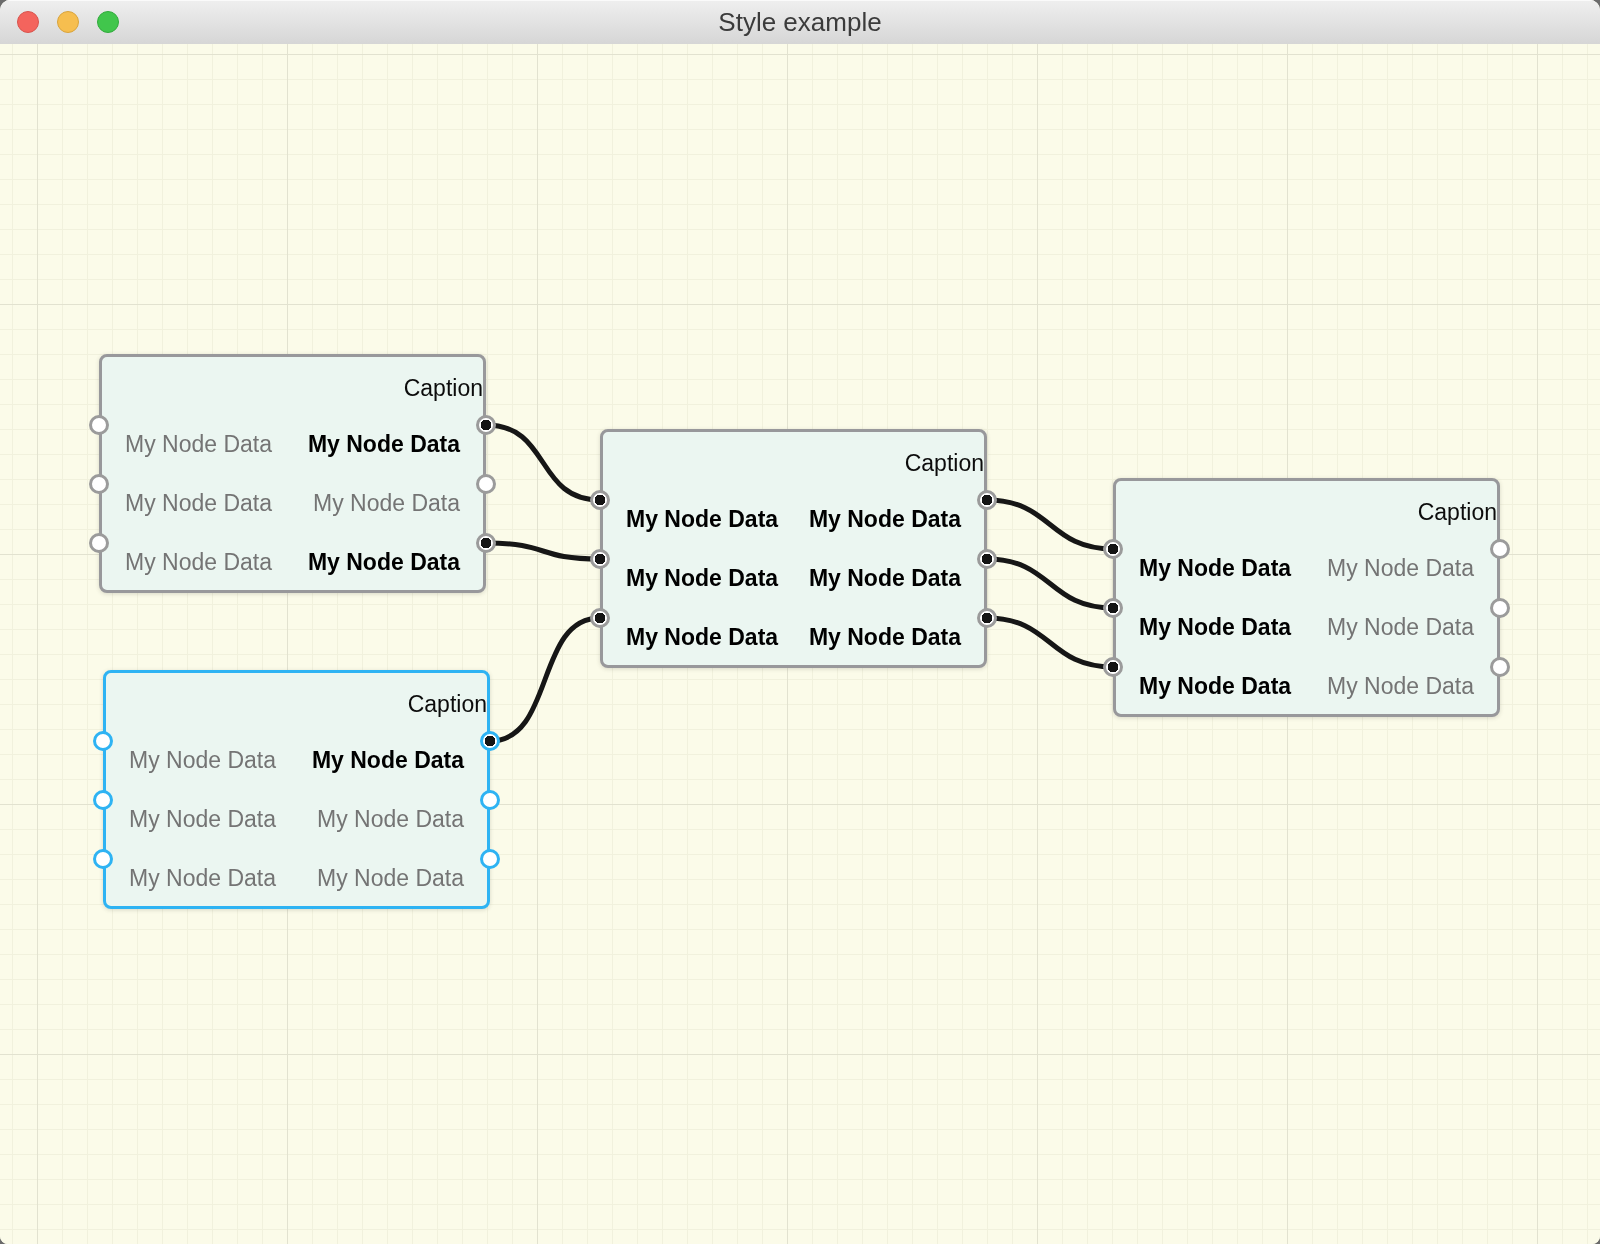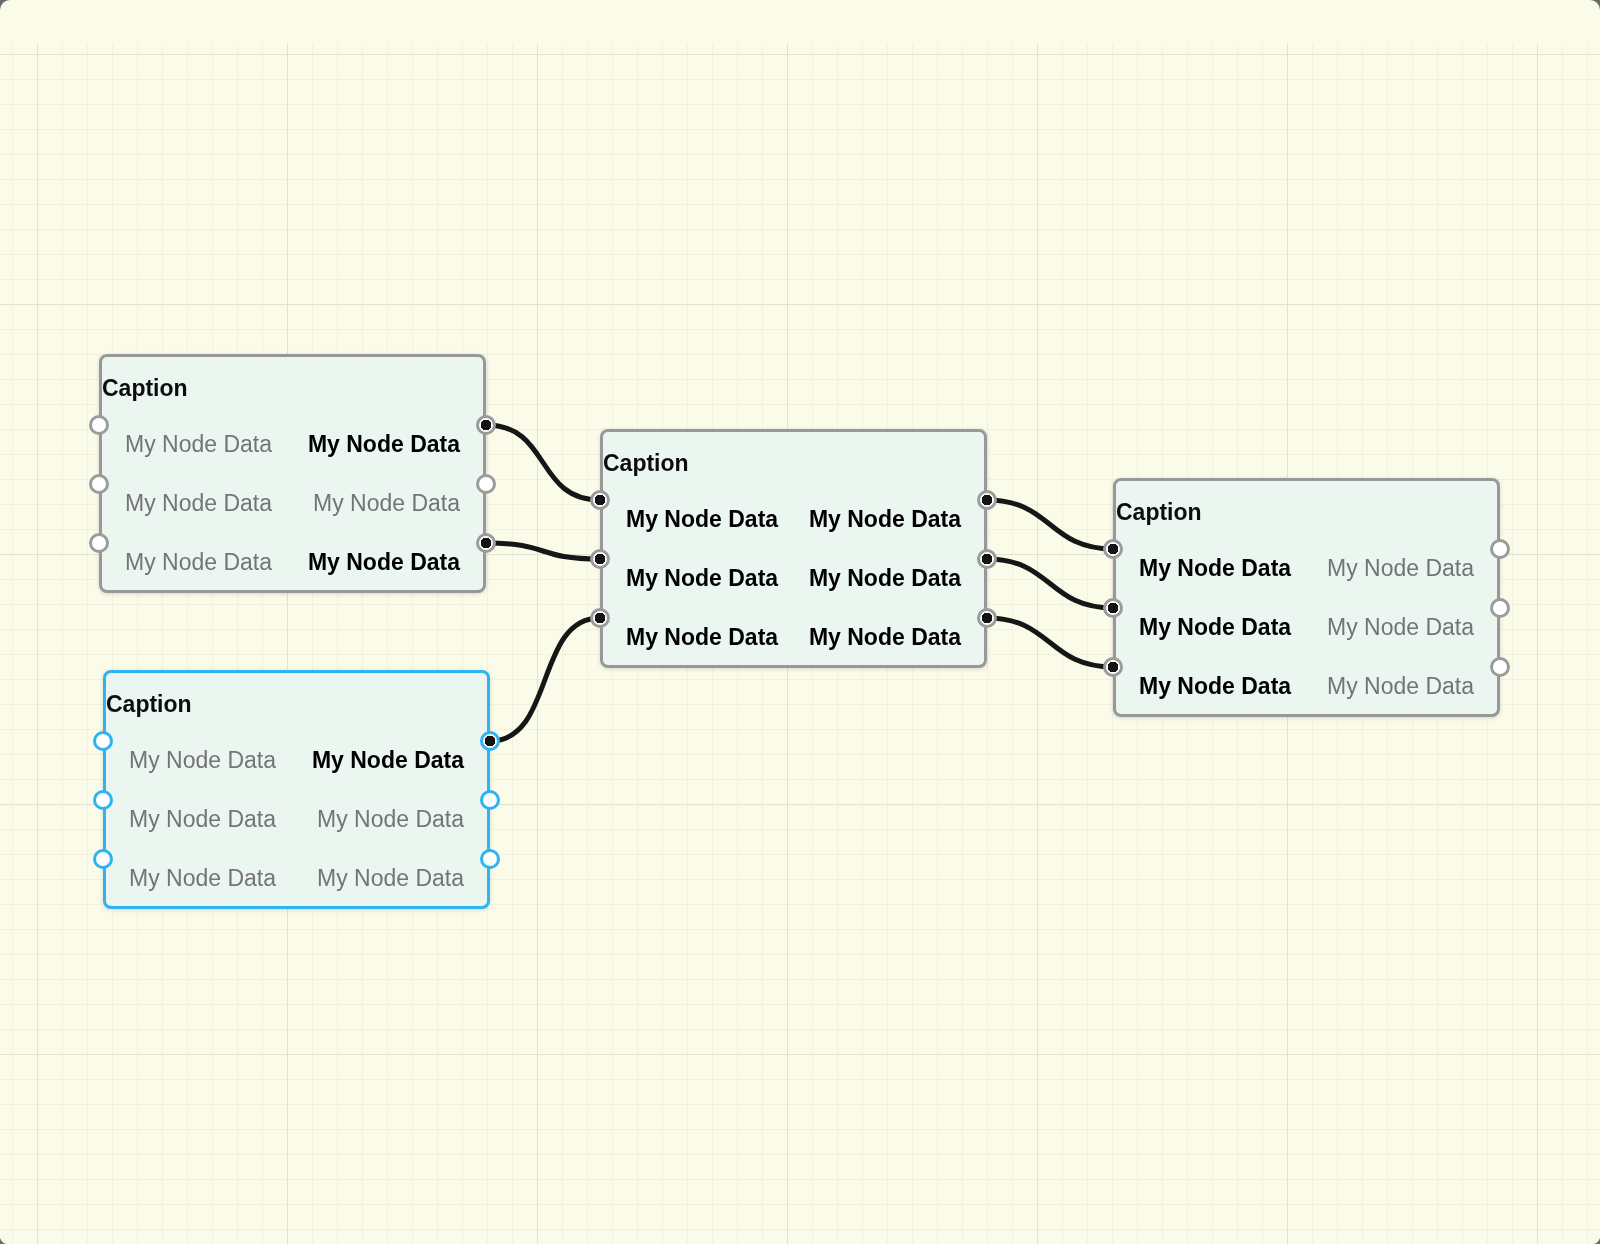--- a/index.html
+++ b/index.html
@@ -39,38 +39,44 @@
   #wires path{pointer-events:stroke;}
   
   .node{
     position:absolute;width:387px;height:239px;box-sizing:border-box;
     background:#ebf6f1;border:3px solid #98989b;border-radius:8px;
     box-shadow:0 1px 4px rgba(60,60,50,.18);
   }
   .node.selected{border-color:#2eb3f3;}
   .caption{
     position:absolute;left:0;top:16px;width:100%;height:30px;line-height:30px;
-    text-align:left;font-weight:700;font-size:23px;color:#0c0c0c;
+    text-align:right;font-weight:400;font-size:23px;color:#0c0c0c;
   }
   .row{position:absolute;left:0;width:100%;height:30px;line-height:30px;font-size:23px;margin-top:19px;}
   .lbl{position:absolute;top:0;color:#747474;white-space:nowrap;}
   .lbl.left{left:23px;}
   .lbl.right{right:23px;}
   .lbl.connected{color:#000;font-weight:700;}
   .port{
     position:absolute;width:20px;height:20px;border-radius:50%;box-sizing:border-box;
     background:#fff;border:3px solid #9b9b9b;z-index:10;
   }
   .port.connected{background:radial-gradient(circle at 50% 50%,#141414 0 5.2px,#fff 5.4px);}
   .node.selected .port{border-color:#2eb3f3;}
 </style>
 </head>
 <body>
 
 <div id="window">
+  <div id="titlebar">
+    <div class="traffic t-close" style="background: rgb(244, 100, 93);"></div>
+    <div class="traffic t-min" style="background: rgb(246, 190, 79);"></div>
+    <div class="traffic t-zoom" style="background: rgb(65, 198, 76);"></div>
+    <div id="window-title">Style example</div>
+  </div>
   <div id="canvas">
     <svg id="wires">
         <path d="M486 381 C551 381,535 456,600 456" fill="none" stroke="#161616" stroke-width="5" stroke-linecap="round"></path>
         <path d="M486 499 C551 499,535 515,600 515" fill="none" stroke="#161616" stroke-width="5" stroke-linecap="round"></path>
         <path d="M490 697 C555 697,535 574,600 574" fill="none" stroke="#161616" stroke-width="5" stroke-linecap="round"></path>
         <path d="M987 456 C1052 456,1048 505,1113 505" fill="none" stroke="#161616" stroke-width="5" stroke-linecap="round"></path>
         <path d="M987 515 C1052 515,1048 564,1113 564" fill="none" stroke="#161616" stroke-width="5" stroke-linecap="round"></path>
         <path d="M987 574 C1052 574,1048 623,1113 623" fill="none" stroke="#161616" stroke-width="5" stroke-linecap="round"></path>
       </svg>
   <div class="node" style="left: 99px; top: 310px;">

